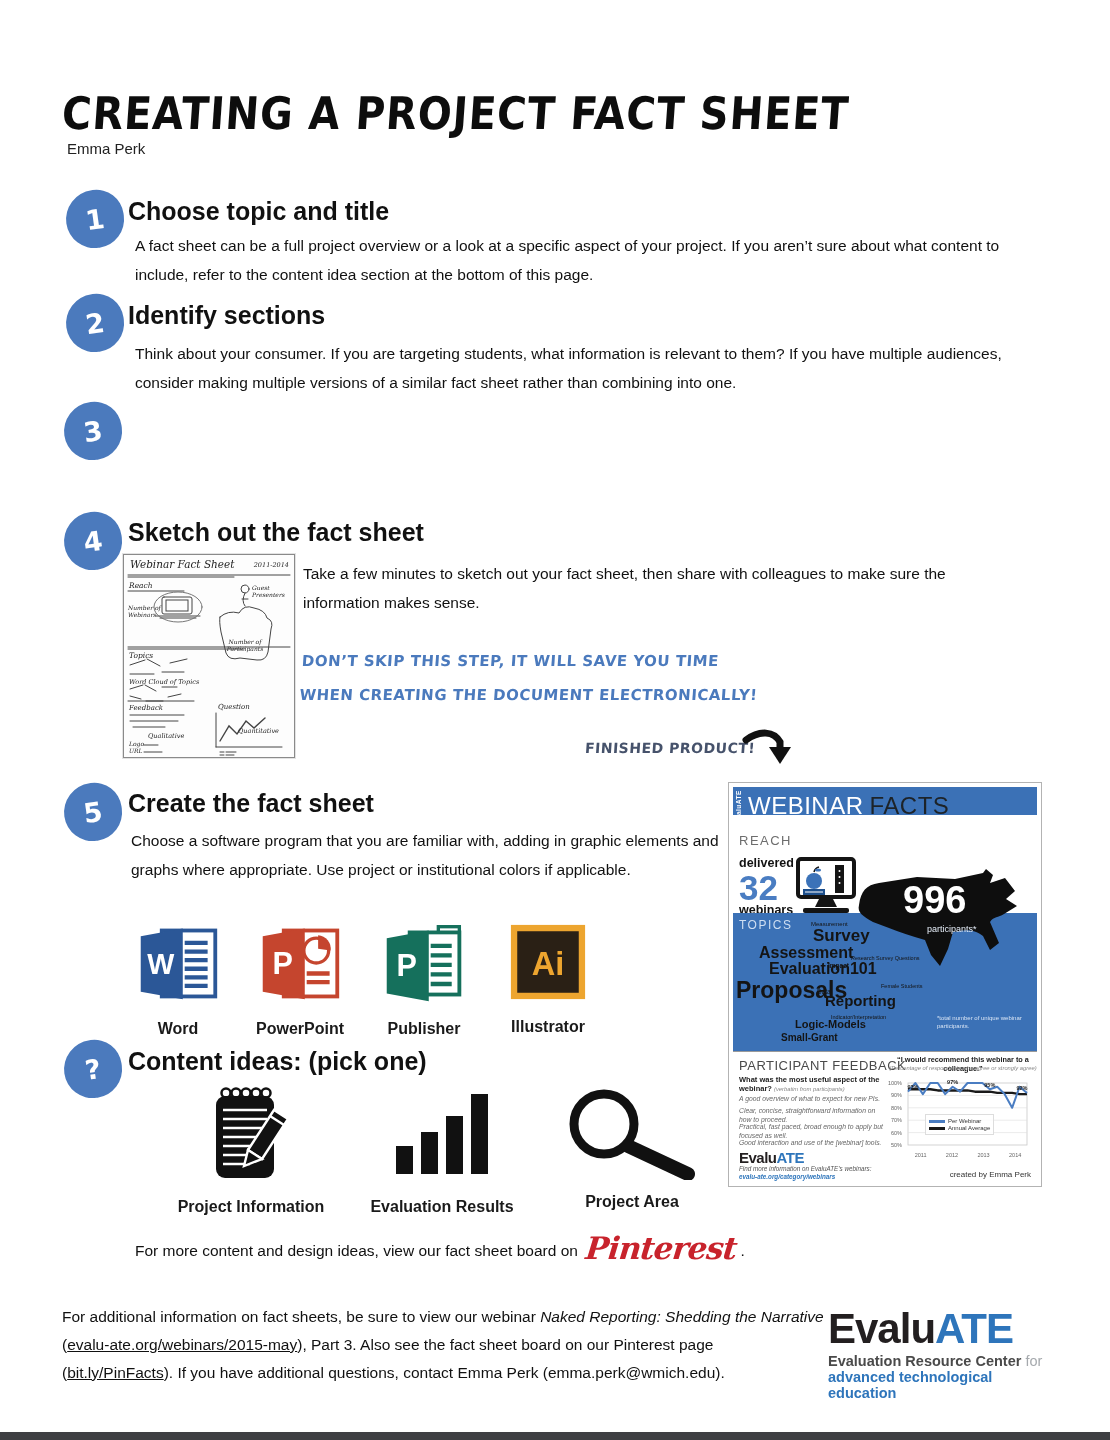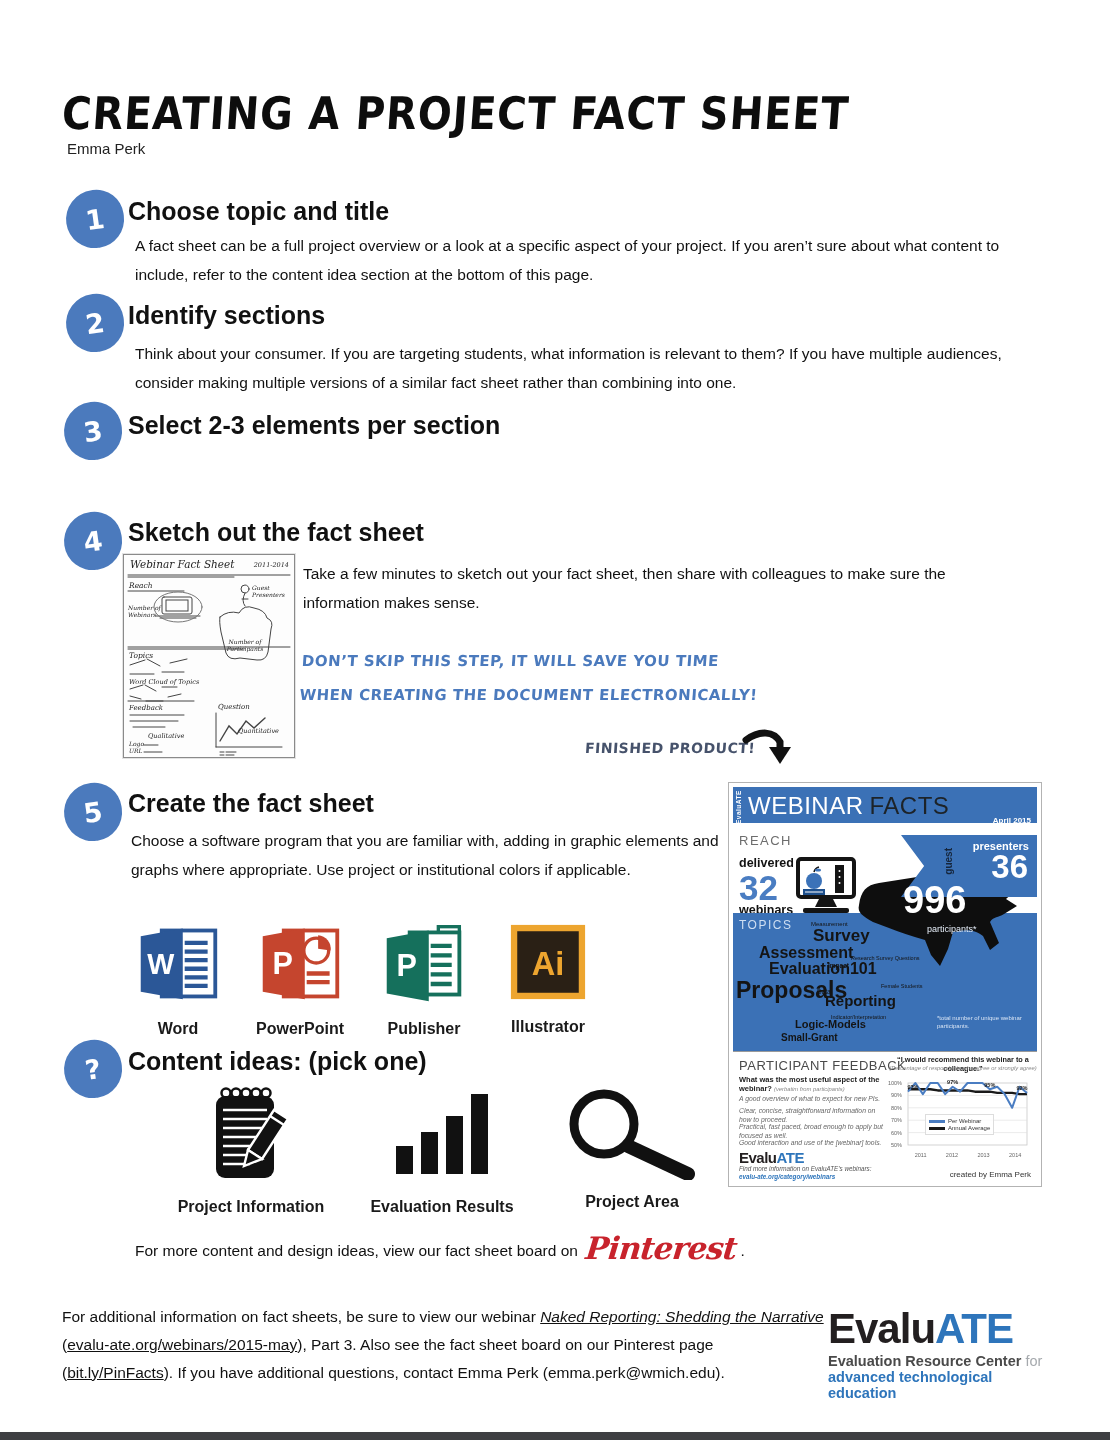--- a/index.html
+++ b/index.html
@@ -36,21 +36,21 @@
   .ci-col{text-align:center;margin-left:44px;}
   .ci-label{font-size:16px;font-weight:600;color:#1a1a1a;}
 
   
   .pin-line{font-size:15.5px;color:#111;display:flex;align-items:center;}
   .pin-logo{font-family:"DejaVu Serif",serif;font-style:italic;font-weight:bold;font-size:31px;
             color:#c8232c;letter-spacing:-1px;margin:0 4px 6px 8px;transform:skewX(-6deg);}
 
   
   .footer-text{font-size:15.5px;line-height:1.8;color:#111;}
-  .footer-text .it{font-style:italic;text-decoration:underline;}
+  .footer-text .it{font-style:italic;}
   .footer-text a{color:#111;text-decoration:underline;cursor:pointer;}
 
   
   .ev-big{font-size:42px;font-weight:800;letter-spacing:-1px;line-height:1;font-family:"Liberation Sans",sans-serif;}
   .ev-black{color:#231f20;} .ev-blue{color:#2e75bb;}
   .ev-sub{font-size:14.5px;color:#4a4a4a;font-weight:600;margin-top:3px;}
   .ev-sub .for{color:#a5a9ad;font-weight:400;}
   .ev-line2{font-size:14.5px;color:#2e75bb;font-weight:700;}
 
   
@@ -108,21 +108,20 @@
 
   <div class="abs stepnum" style="left:66px;top:294px;">
       <span>2</span>
     </div>
   <div class="abs h-step" style="left:128px;top:301px;">Identify sections</div>
   <div class="abs step-body" style="left:135px;top:340px;width:900px;">Think about your consumer. If you are targeting students, what information is relevant to them? If you have multiple audiences, consider making multiple versions of a similar fact sheet rather than combining into one.</div>
 
   <div class="abs stepnum" style="left:64px;top:402px;">
       <span>3</span>
     </div>
-  <div class="abs h-step" style="left:128px;top:411px;">Select 2-3 elements per section</div>
 
   <div class="abs stepnum" style="left:64px;top:512px;">
       <span>4</span>
     </div>
   <div class="abs h-step" style="left:128px;top:518px;">Sketch out the fact sheet</div>
 
   <div class="abs sketch" style="left:123px;top:554px;">
     <svg width="170" height="202" viewBox="0 0 170 202" style="position:absolute;left:0;top:0;">
       <g stroke="#444" stroke-width="1" fill="none" stroke-linecap="round">
         <path d="M4,20 H166 M4,22 H110"></path>
@@ -273,21 +272,21 @@
   </div>
 
   <div class="abs" style="left:828px;top:1308px;width:230px;">
     <div class="ev-big"><span class="ev-black">Evalu</span><span class="ev-blue">ATE</span></div>
     <div class="ev-sub"><span>Evaluation Resource Center</span> <span class="for">for</span></div>
     <div class="ev-line2">advanced technological education</div>
   </div>
 
   <div class="abs fs" style="left:728px;top:782px;">
 
-    <div class="abs band-blue" style="left:4px;top:4px;width:304px;height:36px;">
+    <div class="abs band-blue" style="left:4px;top:4px;width:304px;height:28px;">
       <span class="abs fs-brandv" style="left:2px;top:3px;height:34px;">EvaluATE</span>
       <div class="abs fs-title" style="left:15px;top:5px;"><span>WEBINAR</span><span class="facts">FACTS</span></div>
       <span class="abs fs-date" style="right:6px;top:15px;">April 2015</span>
     </div>
 
     <span class="abs fs-reach" style="left:10px;top:50px;">REACH</span>
     <div class="abs fs-delstack" style="left:10px;top:74px;">
       <div>delivered</div>
       <div class="fs-32">32</div>
       <div>webinars</div>
@@ -300,25 +299,20 @@
       <rect x="8" y="32" width="22" height="6" fill="#1d4f8c"></rect>
       <path d="M10,35 H28" stroke="#fff" stroke-width="1"></path>
       <rect x="40" y="8" width="9" height="28" fill="#141414"></rect>
       <circle cx="44.5" cy="14" r="1" fill="#fff"></circle>
         <circle cx="44.5" cy="20" r="1" fill="#fff"></circle>
         <circle cx="44.5" cy="26" r="1" fill="#fff"></circle>
       <polygon points="24,42 38,42 42,50 20,50" fill="#141414"></polygon>
       <rect x="8" y="51" width="46" height="5" rx="2" fill="#141414"></rect>
     </svg>
 
-    <div class="abs ribbon" style="left:172px;top:52px;width:136px;height:62px;">
-      <span class="rb-presenters">presenters</span>
-      <span class="rb-guest">guest</span>
-      <span class="rb-36">36</span>
-    </div>
 
     <div class="abs band-blue" style="left:4px;top:130px;width:304px;height:138px;z-index:1;">
       <span class="abs fs-topics-label" style="left:6px;top:5px;">TOPICS</span>
       <span class="cw" style="left:78px;top:8px;font-size:6px;">Measurement</span>
       <span class="cw" style="left:80px;top:13px;font-size:17px;font-weight:bold;">Survey</span>
       <span class="cw" style="left:26px;top:31px;font-size:16px;font-weight:bold;">Assessment</span>
       <span class="cw" style="left:118px;top:42px;font-size:5.5px;">Research Survey Questions</span>
       <span class="cw" style="left:95px;top:49px;font-size:6.5px;font-weight:bold;">Impact</span>
       <span class="cw" style="left:36px;top:47px;font-size:16px;font-weight:bold;">Evaluation101</span>
       <span class="cw" style="left:148px;top:70px;font-size:5.5px;">Female Students</span>

